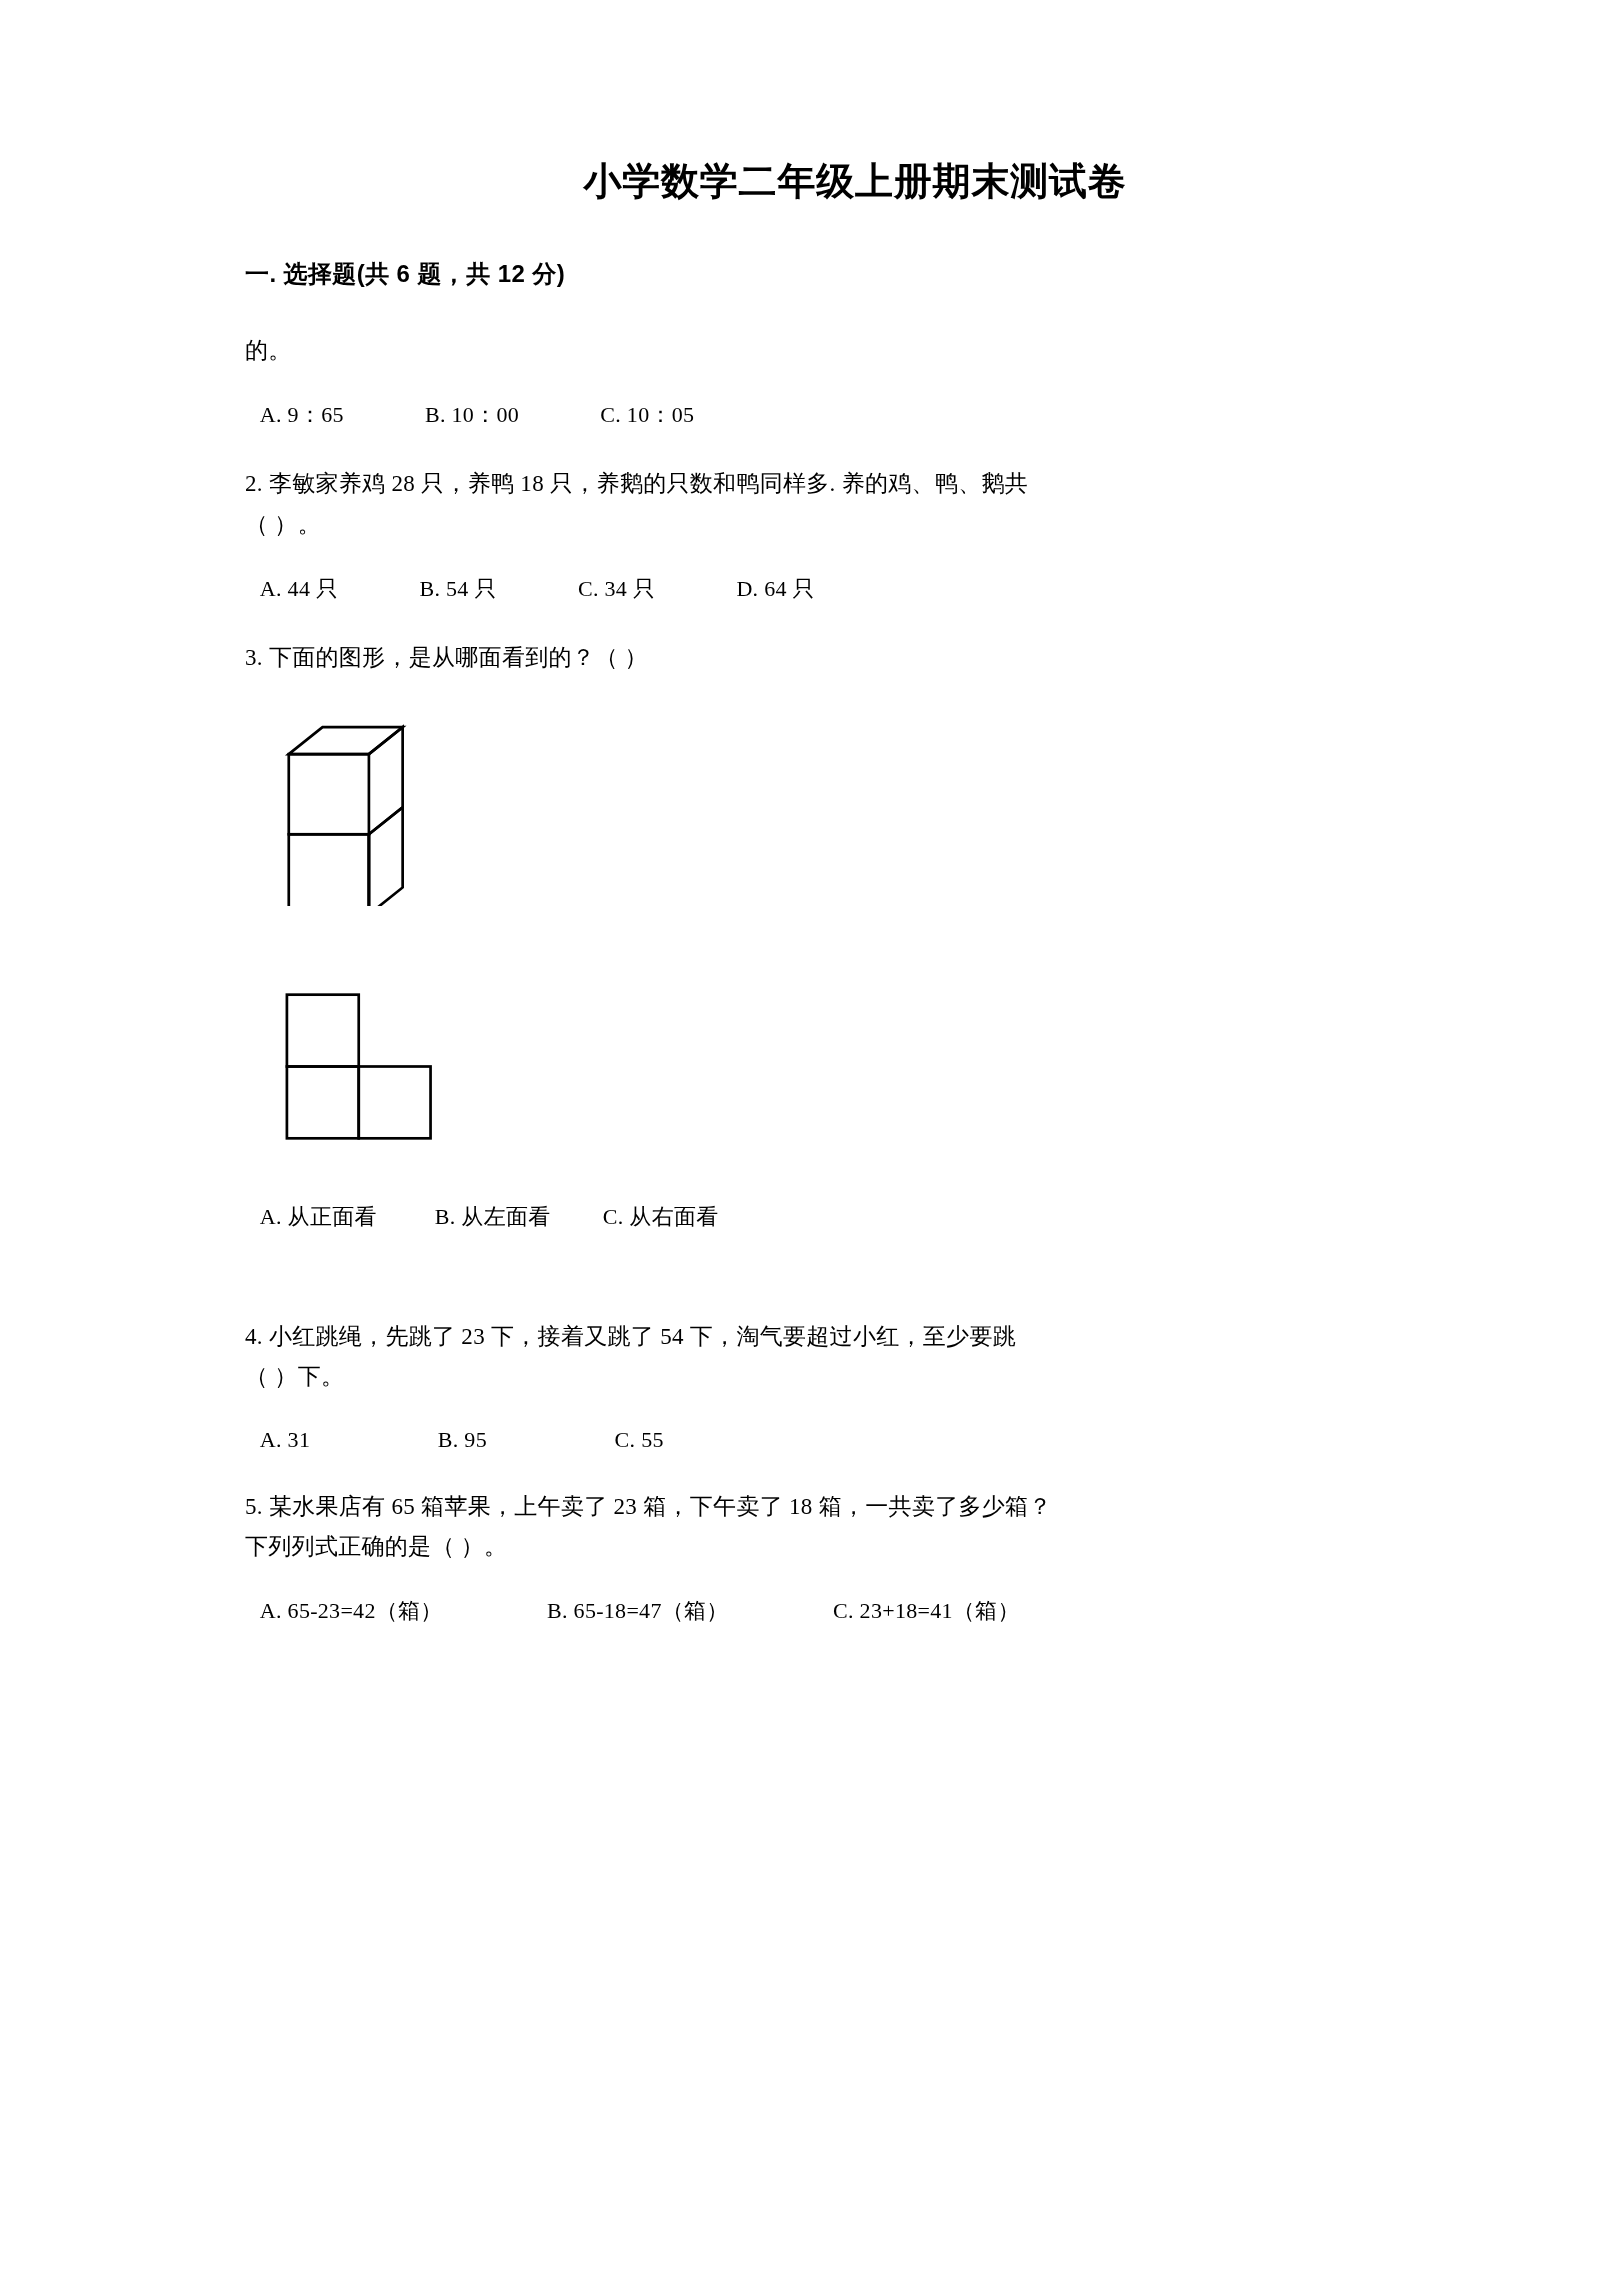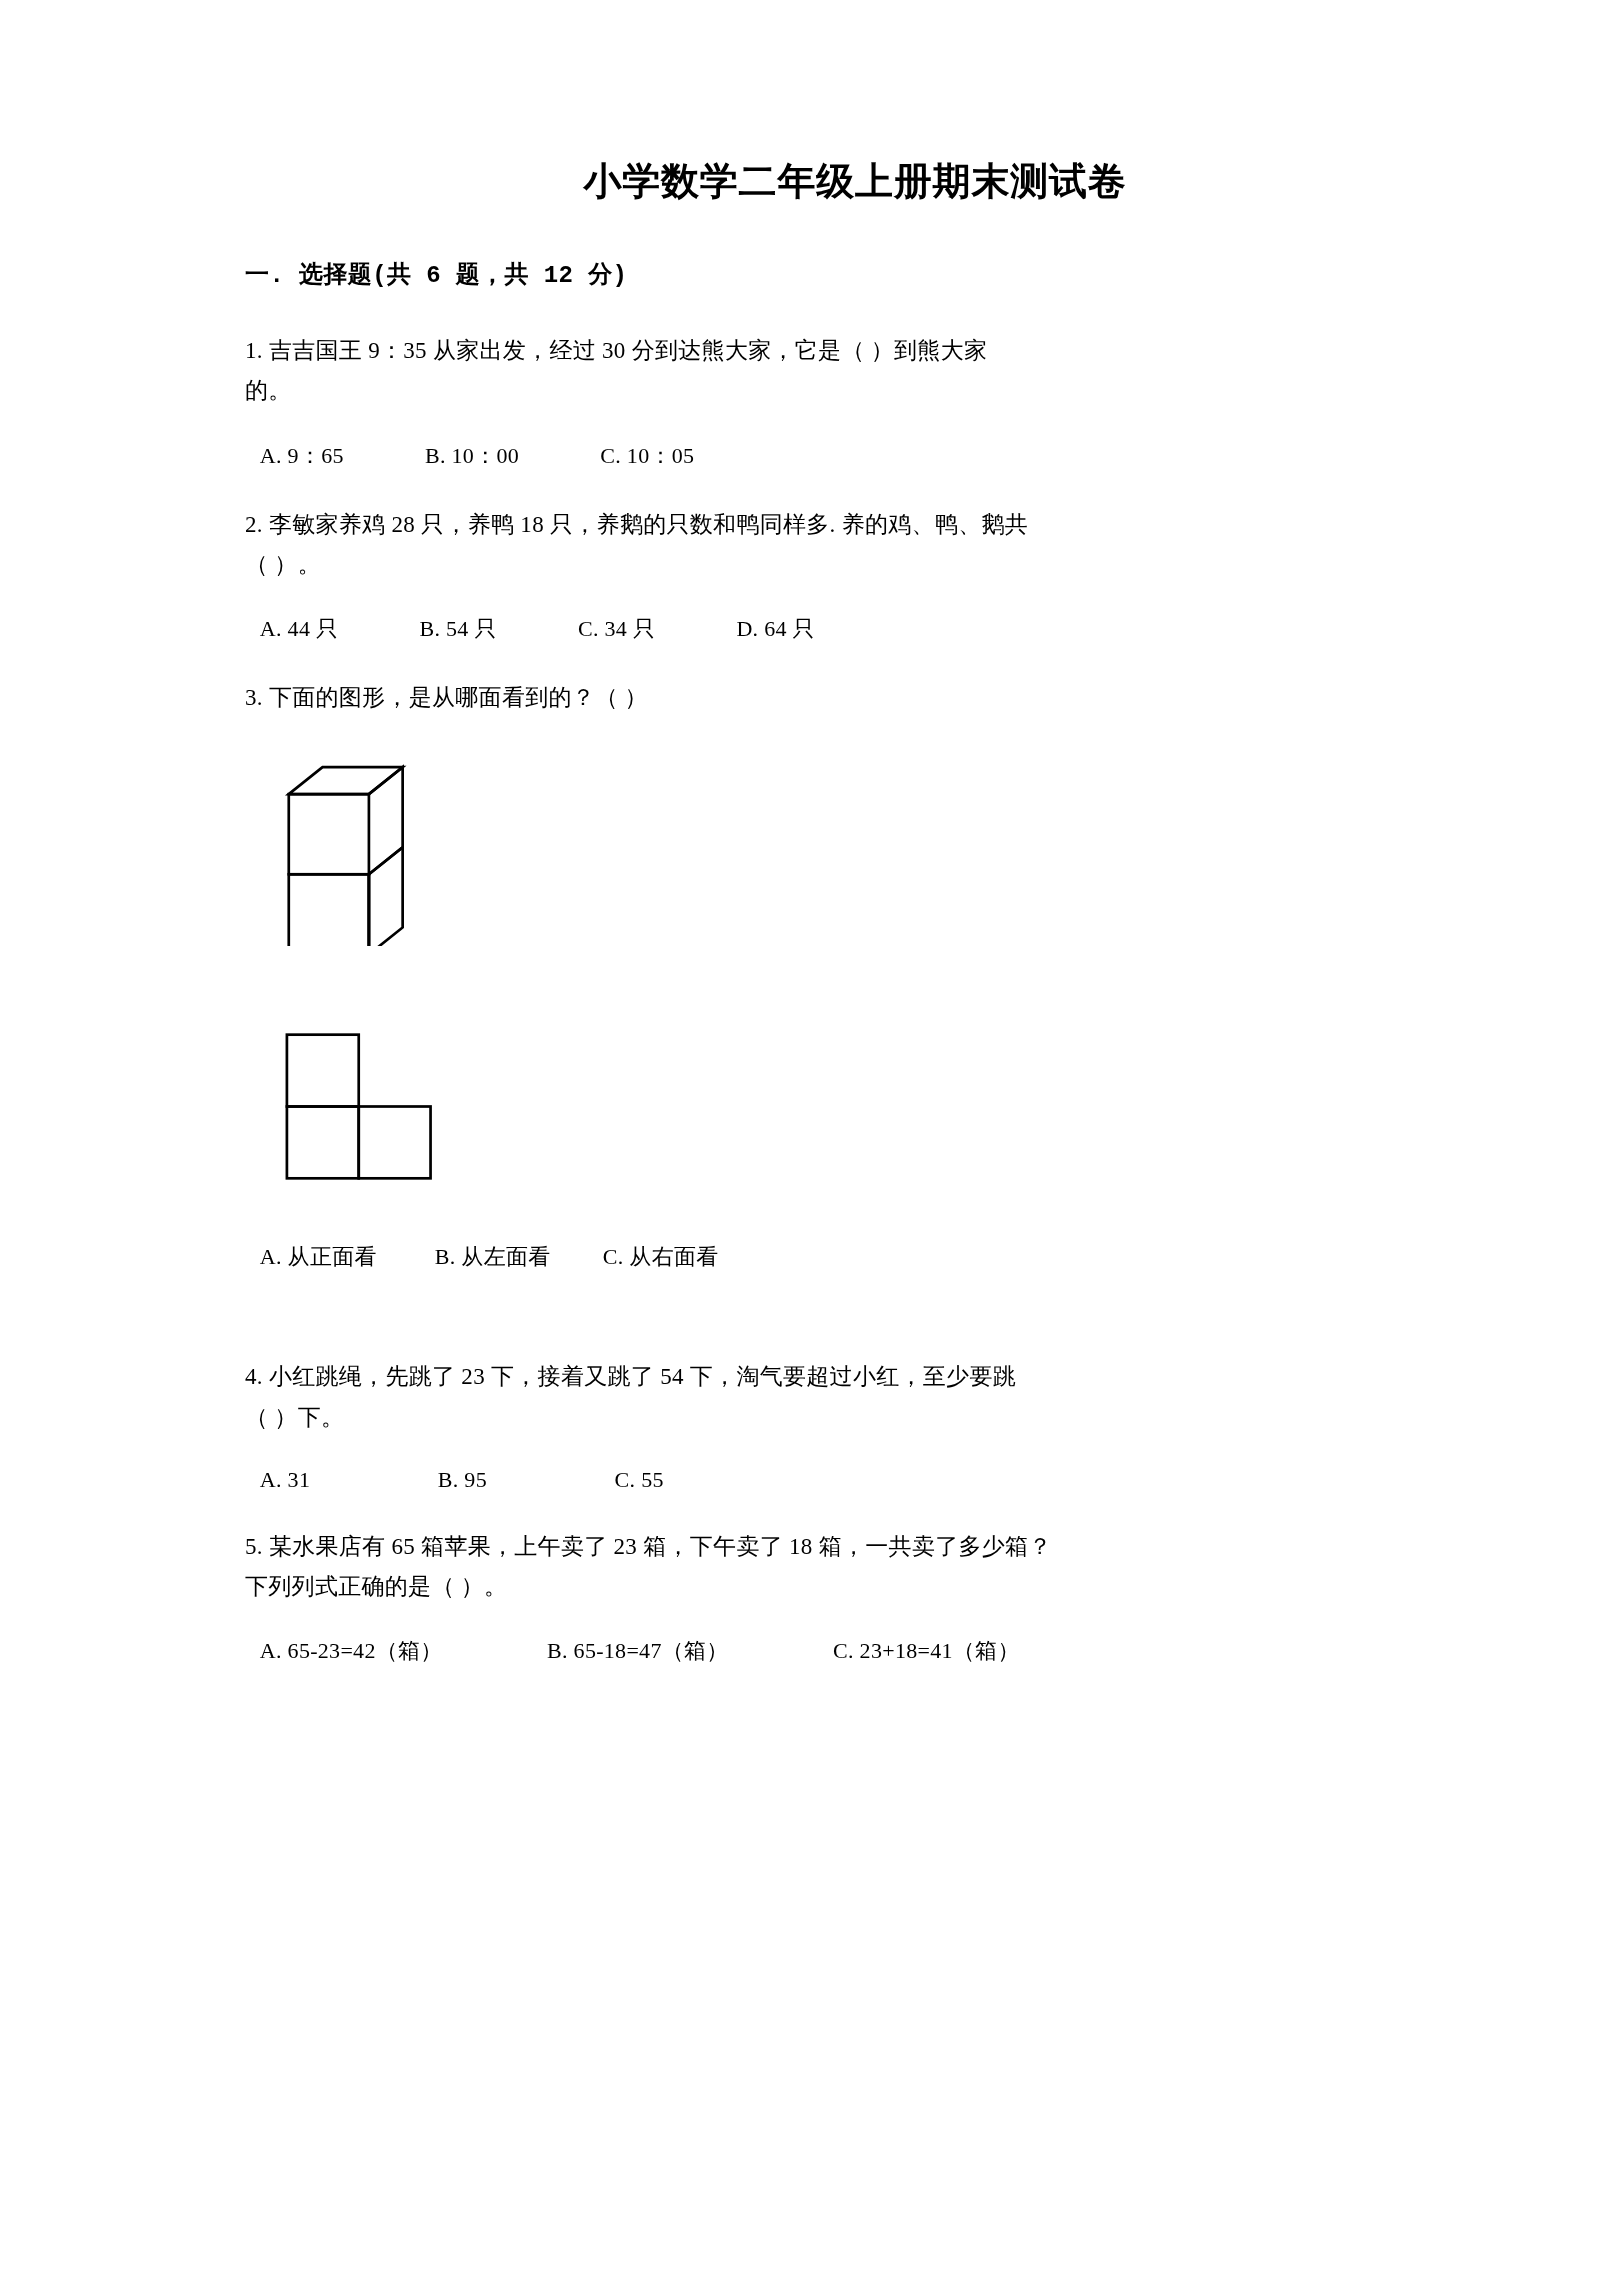--- a/index.html
+++ b/index.html
@@ -24,21 +24,21 @@
   .doc-title {
     text-align: center;
     font-family: "Liberation Sans", sans-serif;
     font-weight: bold;
     font-size: 38px;
     letter-spacing: 0.8px;
     margin: 0 0 51px 0;
     padding-left: 25px;
   }
   .section-title {
-    font-family: Liberation Mono, monospace;
+    font-family: Liberation Sans, sans-serif;
     font-weight: bold;
     font-size: 24px;
     margin: 0 0 41px 0;
     letter-spacing: 0.4px;
   }
   .question {
     font-size: 23px;
     line-height: 1.75;
     margin: 0 0 29px 0;
     letter-spacing: 0.3px;
@@ -71,21 +71,20 @@
 </head>
 <body>
 
 <div class="page">
 
   <h1 class="doc-title">小学数学二年级上册期末测试卷</h1>
 
   <div class="section-title">一. 选择题(共 6 题，共 12 分)</div>
 
   <div class="question">
-    <span class="indent-line">1. 吉吉国王 9：35 从家出发，经过 30 分到达熊大家，它是（     ）到熊大家</span>
     <span class="indent-line">的。</span>
   </div>
   <div class="options">A. 9：65              B. 10：00              C. 10：05</div>
 
   <div class="question">
     <span class="indent-line">2. 李敏家养鸡 28 只，养鸭 18 只，养鹅的只数和鸭同样多. 养的鸡、鸭、鹅共</span>
     <span class="indent-line">（    ）。</span>
   </div>
   <div class="options">A. 44 只              B. 54 只              C. 34 只              D. 64 只</div>
 

